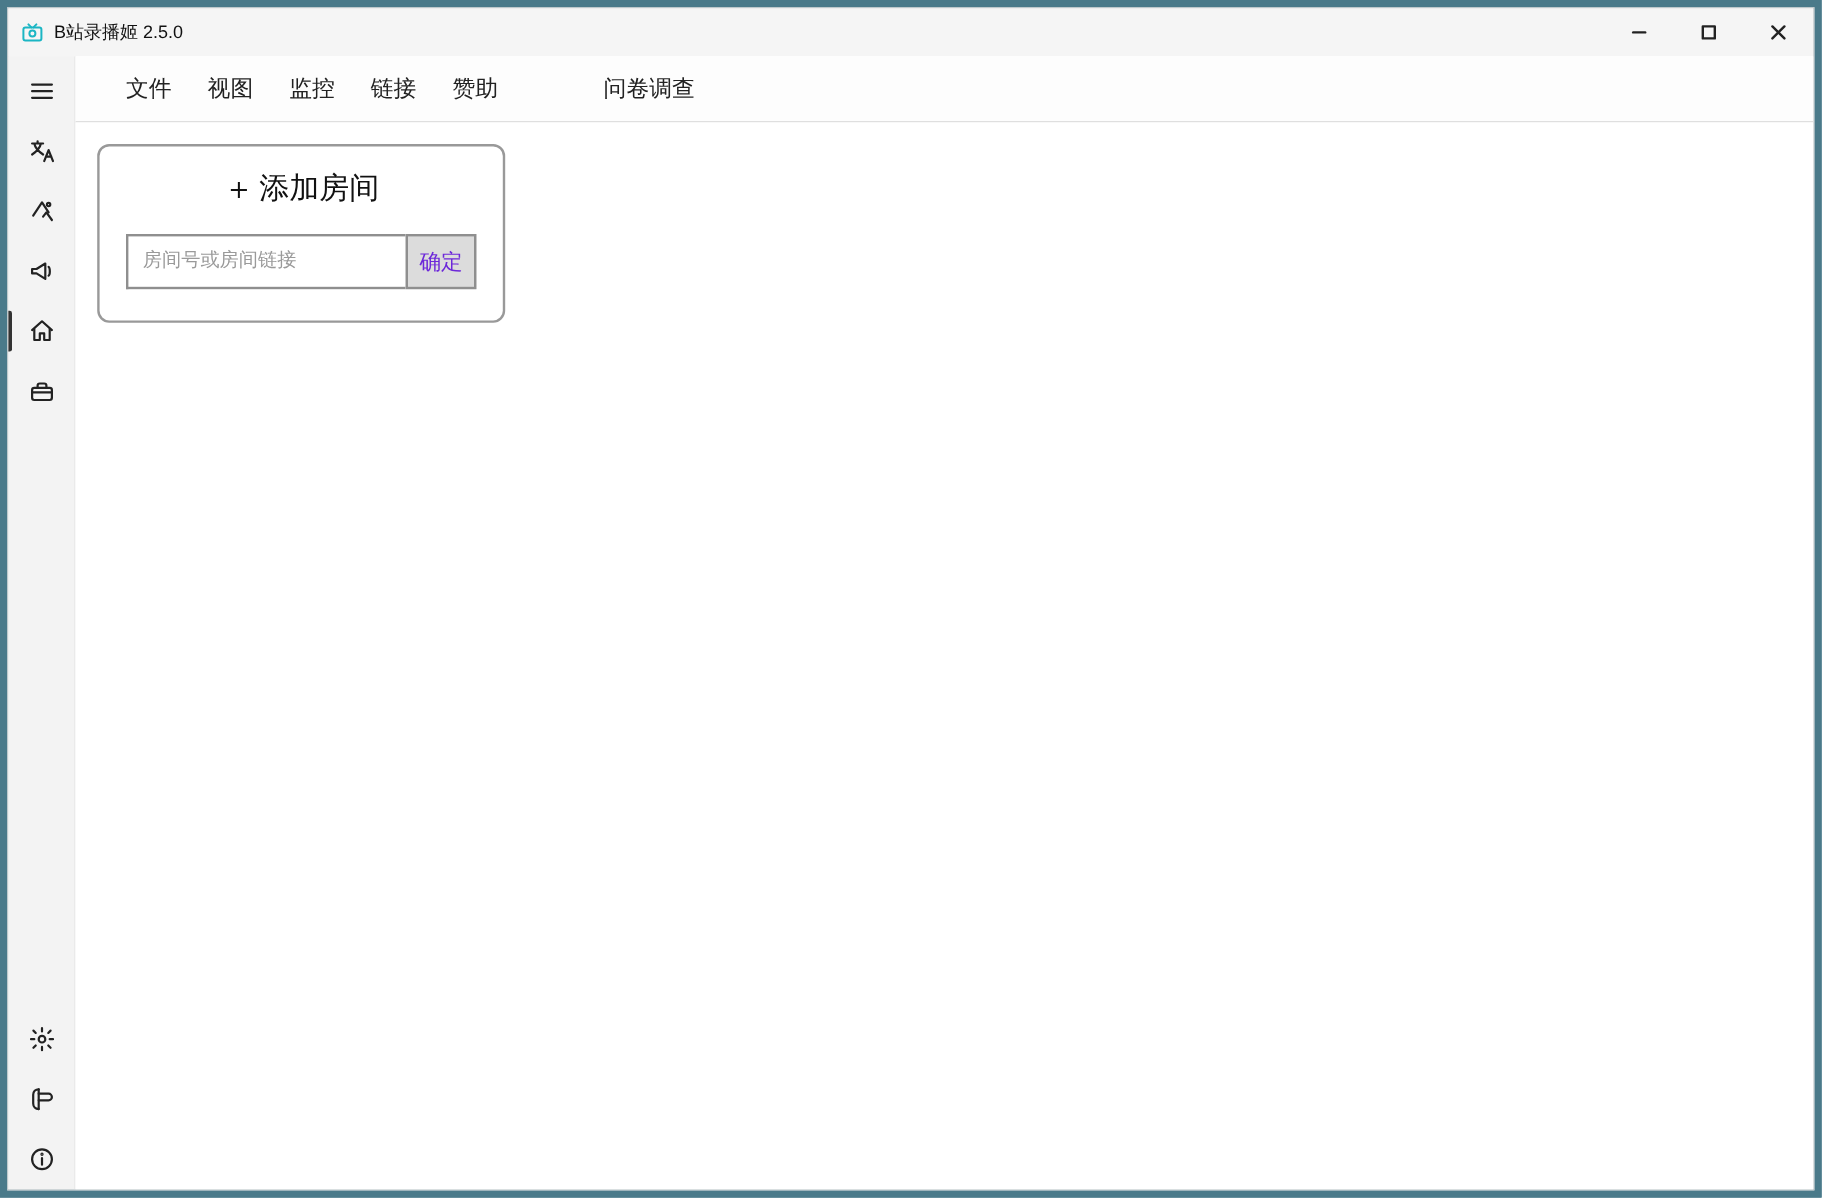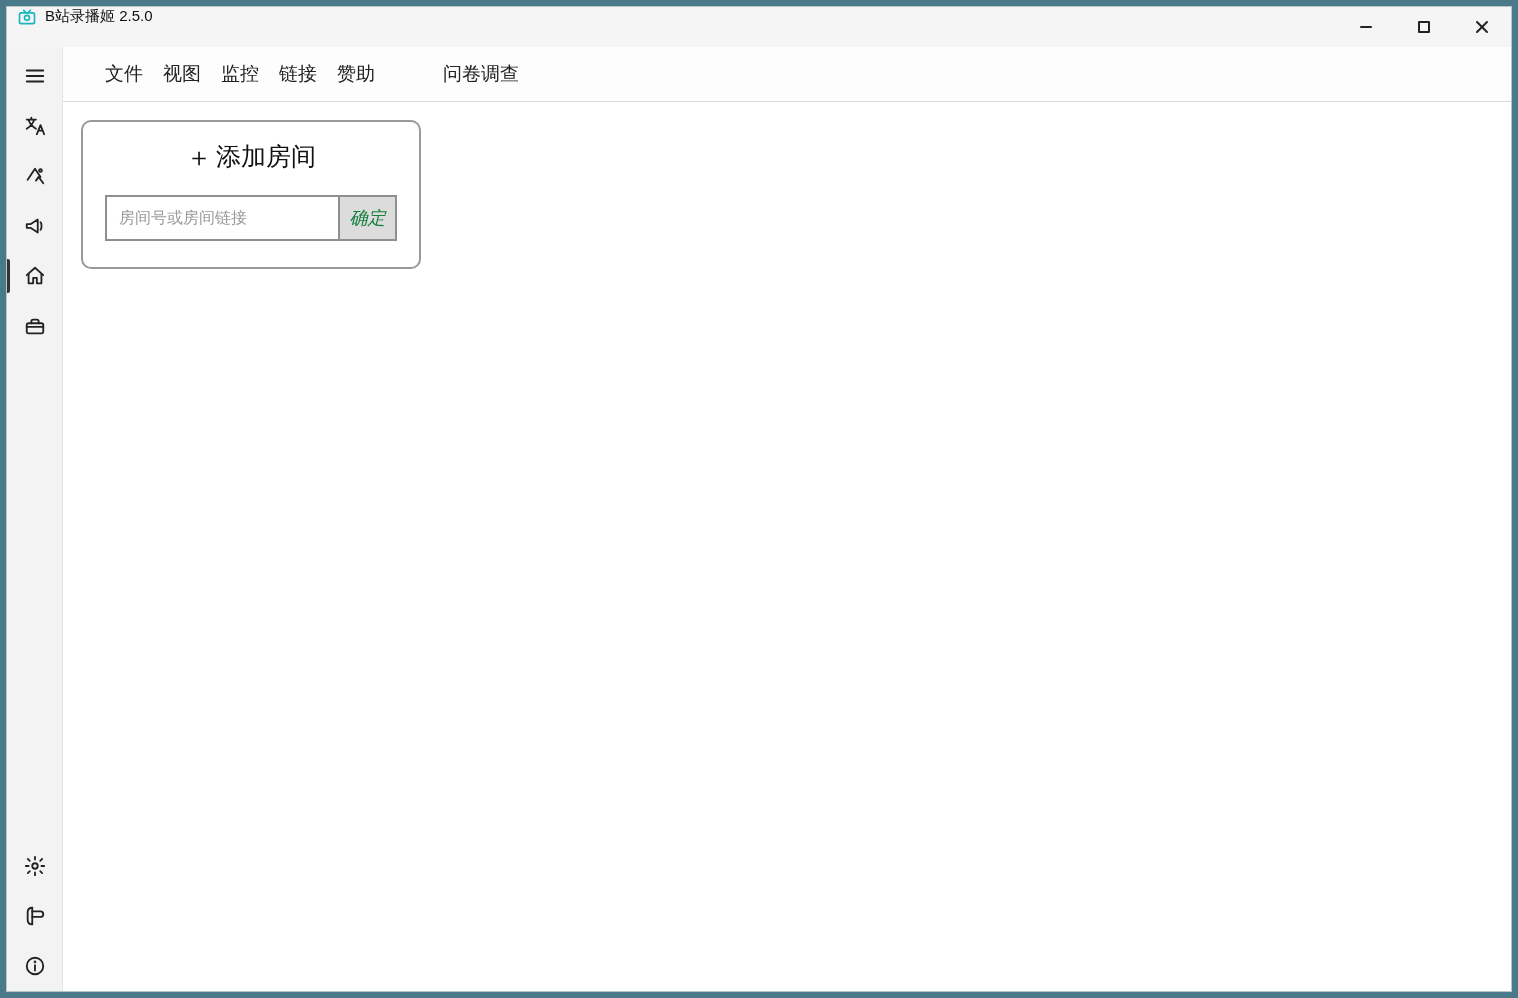--- a/index.html
+++ b/index.html
@@ -9,20 +9,21 @@
   top: 6px; left: 6px; right: 6px; bottom: 6px;
   background: #f5f5f5;
   display: flex;
   flex-direction: column;
   border: 1px solid #b9c4c7;
 }
 .titlebar {
   height: 40px;
   background: #f5f5f5;
   display: flex;
+  align-items: center;
   padding-left: 10px;
   flex-shrink: 0;
 }
 .titlebar .app-icon {
   width: 20px; height: 20px;
   display: flex; align-items: center; justify-content: center;
 }
 .titlebar .app-title {
   font-size: 15px;
   color: #111;
@@ -68,21 +69,21 @@
   flex: 1;
   display: flex;
   flex-direction: column;
   background: #fff;
   min-width: 0;
 }
 .menubar {
   height: 55px;
   display: flex;
   align-items: center;
-  gap: 20px;
+  gap: 30px;
   padding-left: 42px;
   border-bottom: 1px solid #d8d8d8;
   background: #fdfdfd;
   flex-shrink: 0;
 }
 .menubar .menu-item {
   font-size: 19px;
   color: #222;
 }
 .menubar .menu-gap { width: 28px; }
@@ -128,25 +129,24 @@
   outline: none;
 }
 .room-input::placeholder { color: #9a9a9a; }
 .confirm-btn {
   width: 62px;
   height: 46px;
   background: #dcdcdc;
   border: 2px solid #8f8f8f;
   border-left: 2px solid #8f8f8f;
   font-size: 18px;
-  color: #15803d;
+  color: #6d28d9;
   display: flex;
   align-items: center;
   justify-content: center;
-  font-style: italic;
 }
 svg { stroke: #222; stroke-width: 2; fill: none; stroke-linecap: round; stroke-linejoin: round; }
 </style>
 </head>
 <body>
 
 <div class="window">
 
   <div class="titlebar">
     <span class="app-icon">

